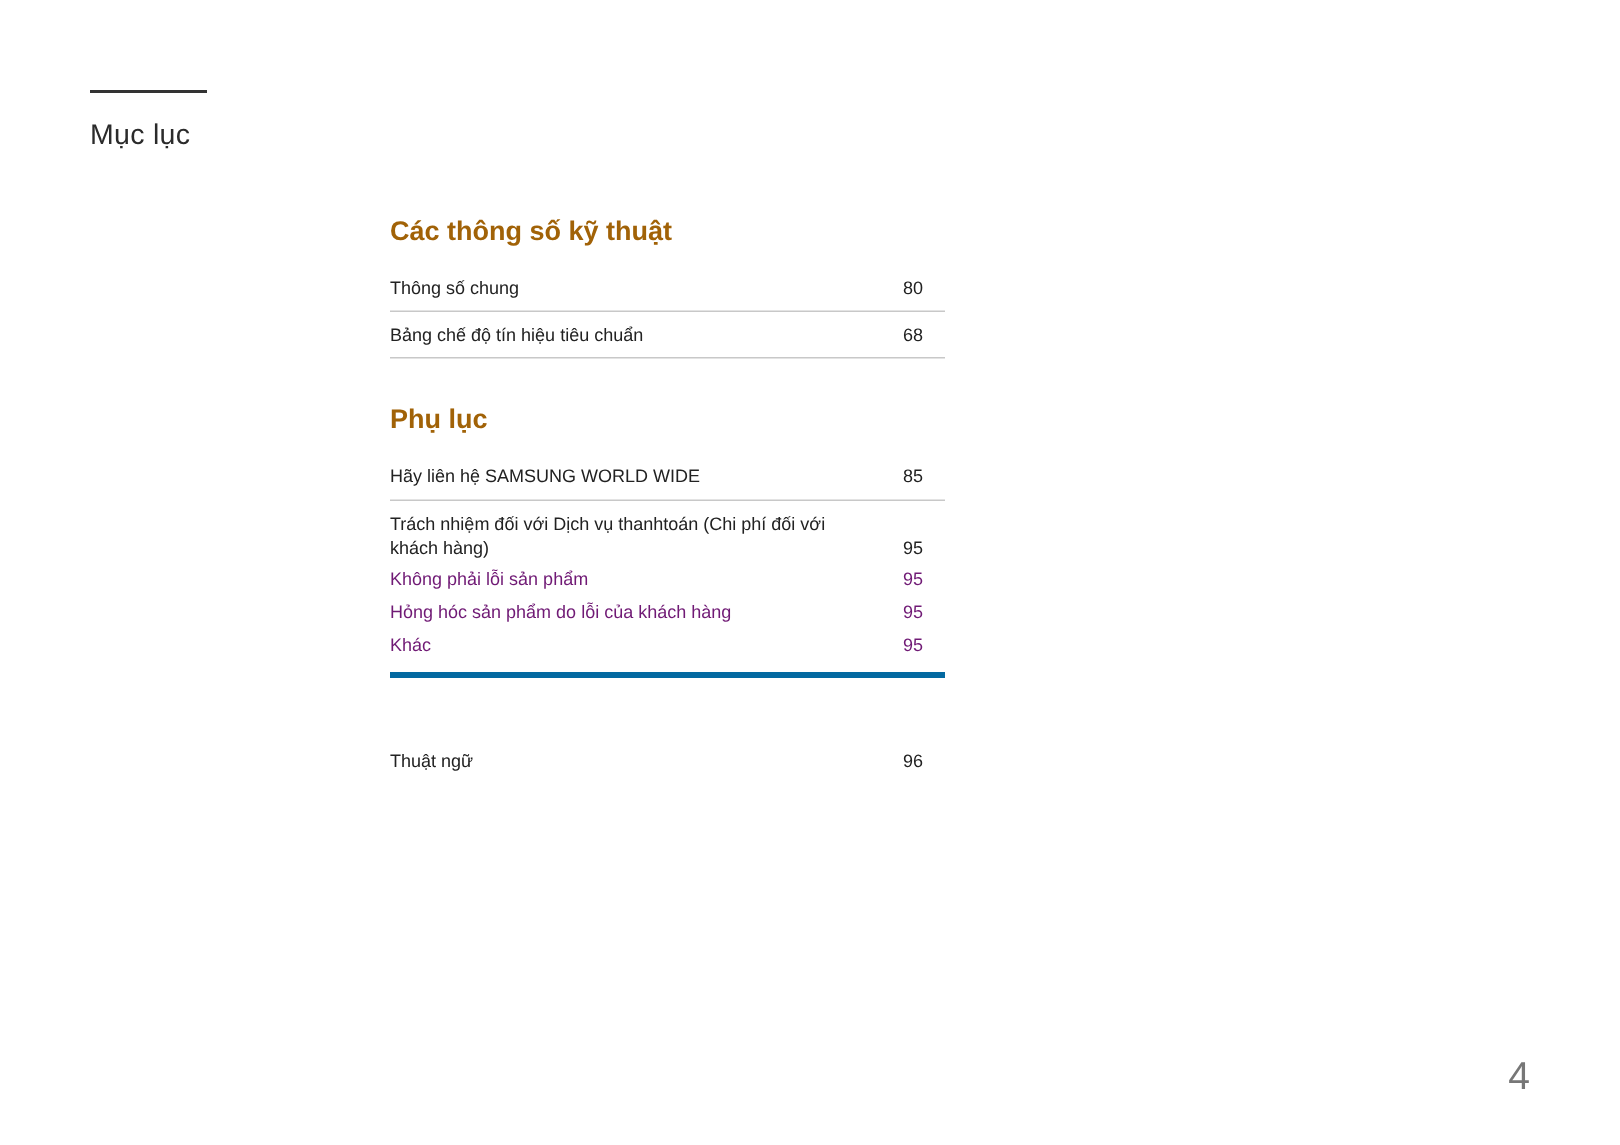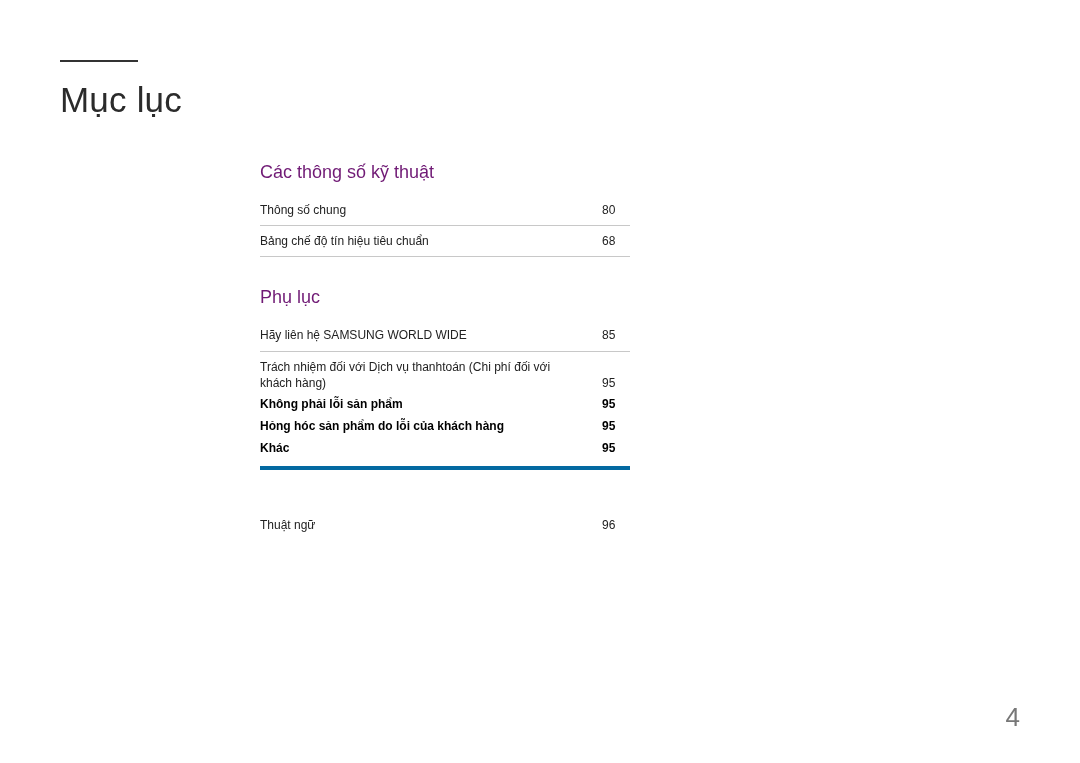--- a/index.html
+++ b/index.html
@@ -21,34 +21,34 @@
     padding: 60px 60px 40px 60px;
     position: relative;
   }
   .title-rule {
     width: 78px;
     height: 2px;
     background: #333;
     margin-bottom: 18px;
   }
   .page-title {
-    font-size: 35px;
+    font-size: 19px;
     font-weight: 400;
     color: #2b2b2b;
     margin-bottom: 42px;
     letter-spacing: 0.2px;
   }
   .toc-column {
     margin-left: 200px;
     width: 370px;
   }
   .section-heading {
     font-size: 18px;
-    font-weight: 400;
-    color: #701a75;
+    font-weight: 700;
+    color: #a16207;
     margin-bottom: 12px;
     margin-top: 12px;
   }
   .section-heading.second {
     margin-top: 30px;
   }
   .toc-entry {
     display: flex;
     justify-content: space-between;
     align-items: flex-start;
@@ -64,22 +64,22 @@
     width: 28px;
     text-align: left;
   }
   .toc-entry.bold {
     font-weight: 400;
     border-bottom: 1px solid #c8c8c8;
     padding-bottom: 7px;
     padding-top: 7px;
   }
   .toc-entry.sub {
-    font-weight: 700;
-    color: #000000;
+    font-weight: 400;
+    color: #701a75;
     padding: 3px 0;
   }
   .toc-entry.bold.multiline .label {
     line-height: 1.35;
   }
   .entry-group {
     border-bottom: 4px solid #0369a1;
     padding-bottom: 6px;
   }
   .page-number {

